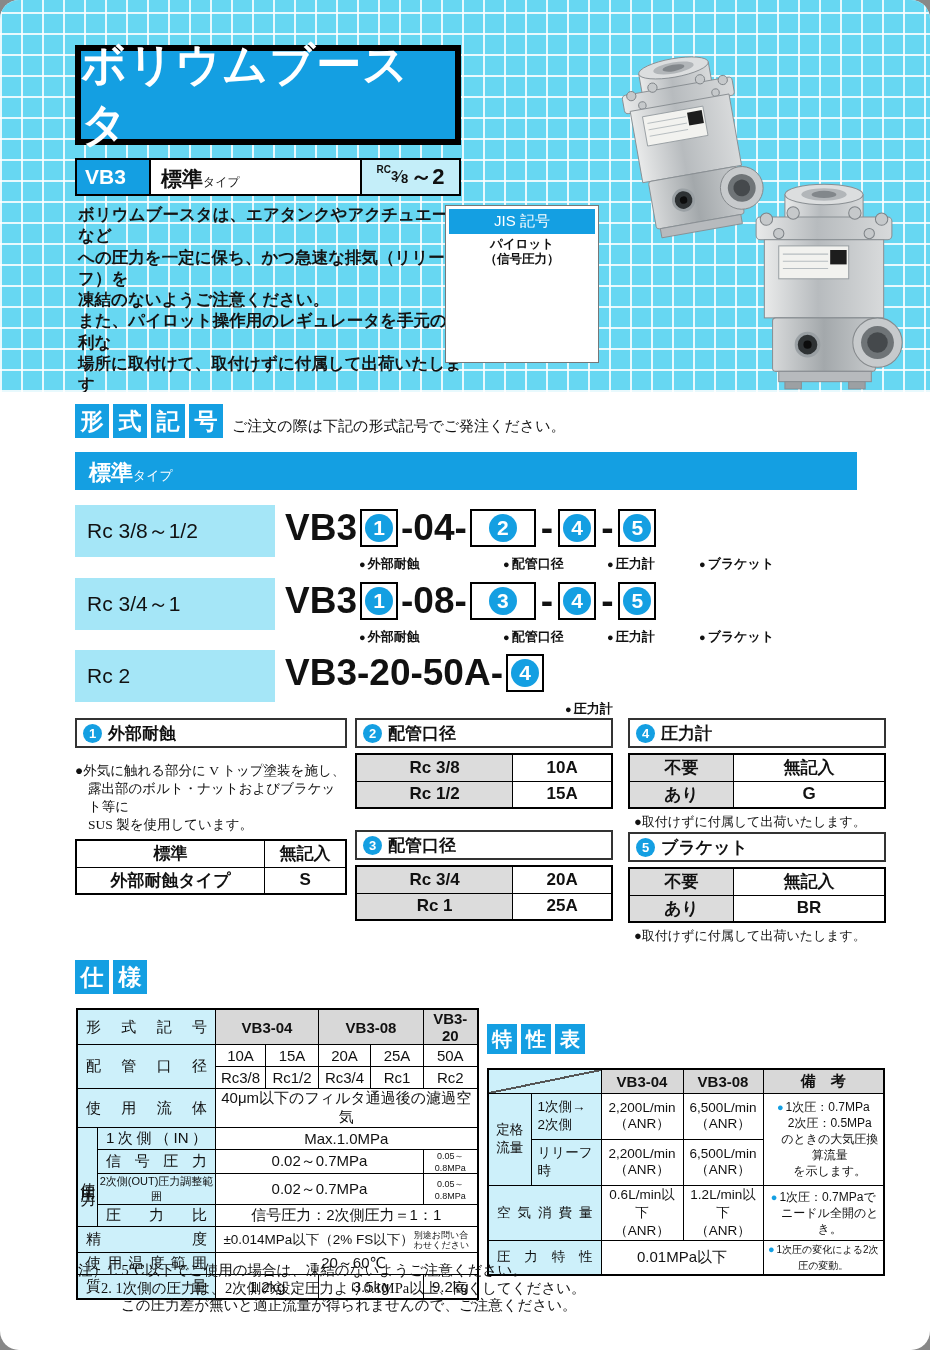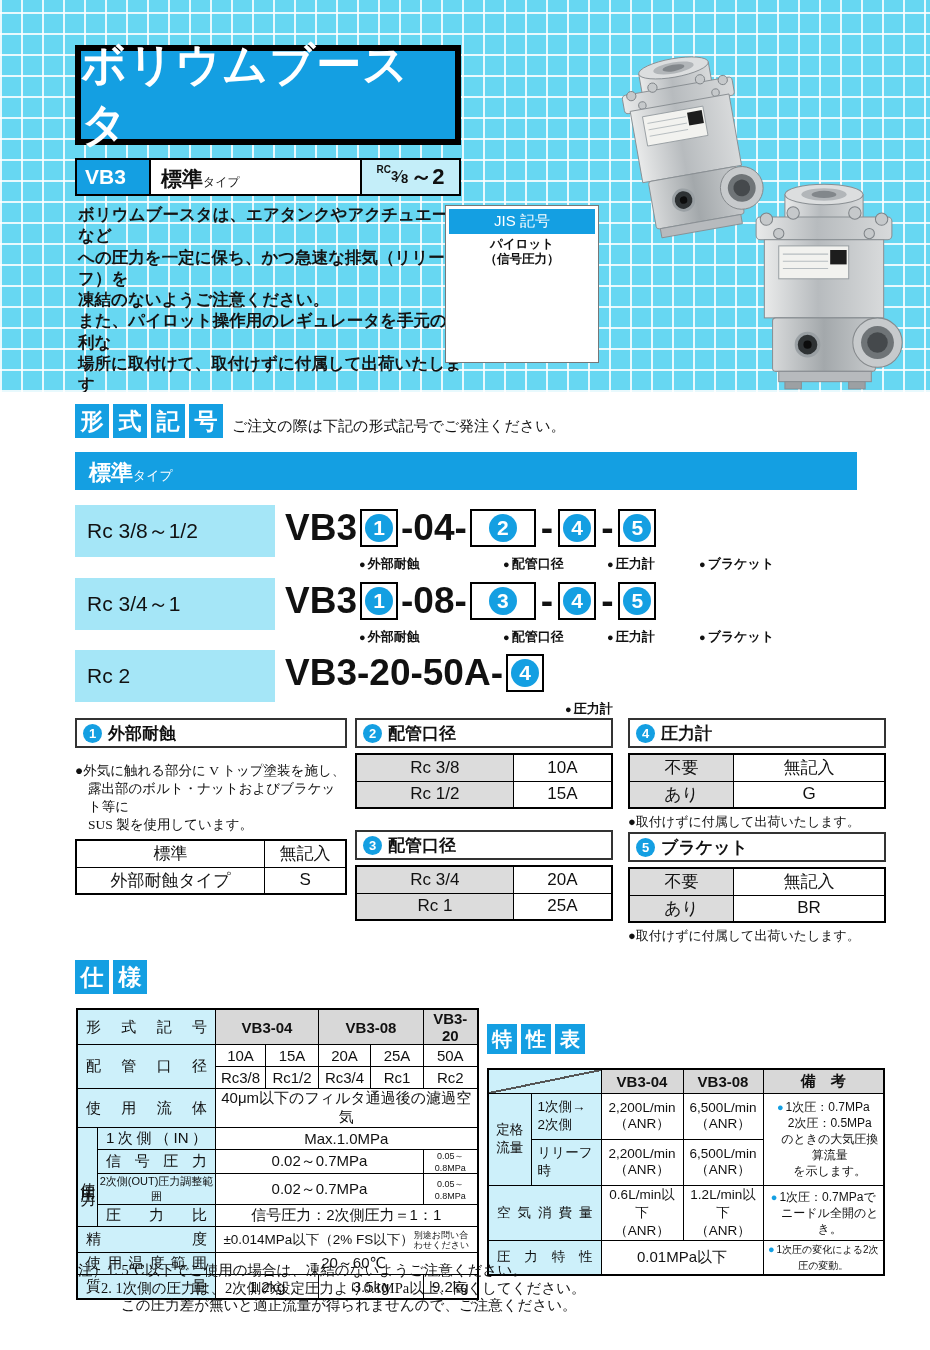--- a/index.html
+++ b/index.html
@@ -5,21 +5,21 @@
   :root{
     --accent:#149fe2;
     --grid:#67d7f2;
     --band:#a5e6f7;
     --cyan-cell:#cdf0fa;
     --gray-cell:#d8d8d8;
   }
   *{box-sizing:border-box;margin:0;padding:0;}
   body{margin:0;background:#888;}
   .page{position:relative;width:930px;height:1350px;background:#fff;margin:0 auto;
-        font-family:"Liberation Sans","DejaVu Sans",sans-serif;color:#111;overflow:hidden;}
+        font-family:"Liberation Sans","DejaVu Sans",sans-serif;color:#111;overflow:hidden;border-radius:19px;}
   
   .sky{position:absolute;left:0;top:0;width:930px;height:392px;background-color:var(--grid);
        background-image:
          repeating-linear-gradient(0deg, rgba(255,255,255,.85) 0 2px, transparent 2px 21px),
          repeating-linear-gradient(90deg, rgba(255,255,255,.85) 0 2px, transparent 2px 21px);
        overflow:hidden;}
   .title-box{position:absolute;left:75px;top:45px;width:386px;height:100px;background:var(--accent);
        border:6px solid #000;display:flex;align-items:center;justify-content:center;}
   .title-box span{color:#fff;font-size:45px;font-weight:bold;letter-spacing:1px;}
   .model-bar{position:absolute;left:75px;top:158px;width:386px;height:38px;display:flex;border:2px solid #000;background:#fff;}
@@ -72,23 +72,23 @@
   
   .opt{position:absolute;width:258px;}
   .opt.w1{width:272px;}
   .opt-h{display:flex;align-items:center;height:30px;border:2px solid #333;background:#fff;padding-left:6px;}
   .onum{width:19px;height:19px;border-radius:50%;background:var(--accent);color:#fff;font-size:13px;font-weight:bold;
       display:flex;align-items:center;justify-content:center;margin-right:6px;flex:none;}
   .opt-title{font-size:17px;font-weight:bold;}
   .opt-note{font-family:"Liberation Serif","DejaVu Serif",serif;font-size:13.5px;line-height:18px;margin-top:14px;}
   .opt-note .ind{padding-left:13px;}
   .opt table{width:100%;border-collapse:collapse;border:2.5px solid #000;margin-top:5px;}
-  .opt td{border:1px solid #000;height:27px;text-align:center;font-size:17px;}
+  .opt td{border:1px solid #000;height:27px;text-align:center;font-size:17px;font-weight:bold;}
   .opt td.g{background:#dcdcdc;}
-  .opt-note2{font-family:"Liberation Serif","DejaVu Serif",serif;font-size:13px;margin-top:4px;}
+  .opt-note2{font-family:"Liberation Serif","DejaVu Serif",serif;font-size:13px;margin-top:4px;margin-left:6px;}
   
   .spec-table{position:absolute;left:76px;top:1008px;border-collapse:collapse;table-layout:fixed;background:#fff;}
   .spec-table td{border:1px solid #000;text-align:center;font-size:15px;padding:0 2px;overflow:hidden;}
   .spec-table{border:2.5px solid #000;}
   .spec-table td.lab{background:var(--cyan-cell);}
   .spec-table td.gray{background:var(--gray-cell);font-weight:bold;}
   .jlabel{text-align:justify !important;text-align-last:justify;padding:0 8px !important;}
   .vert{writing-mode:vertical-rl;text-orientation:upright;font-size:14px;letter-spacing:3px;padding:2px 0 !important;}
   .sm9{font-size:9px !important;padding:0 !important;}
   .sm11{font-size:11px !important;padding:0 !important;text-align:center !important;}

